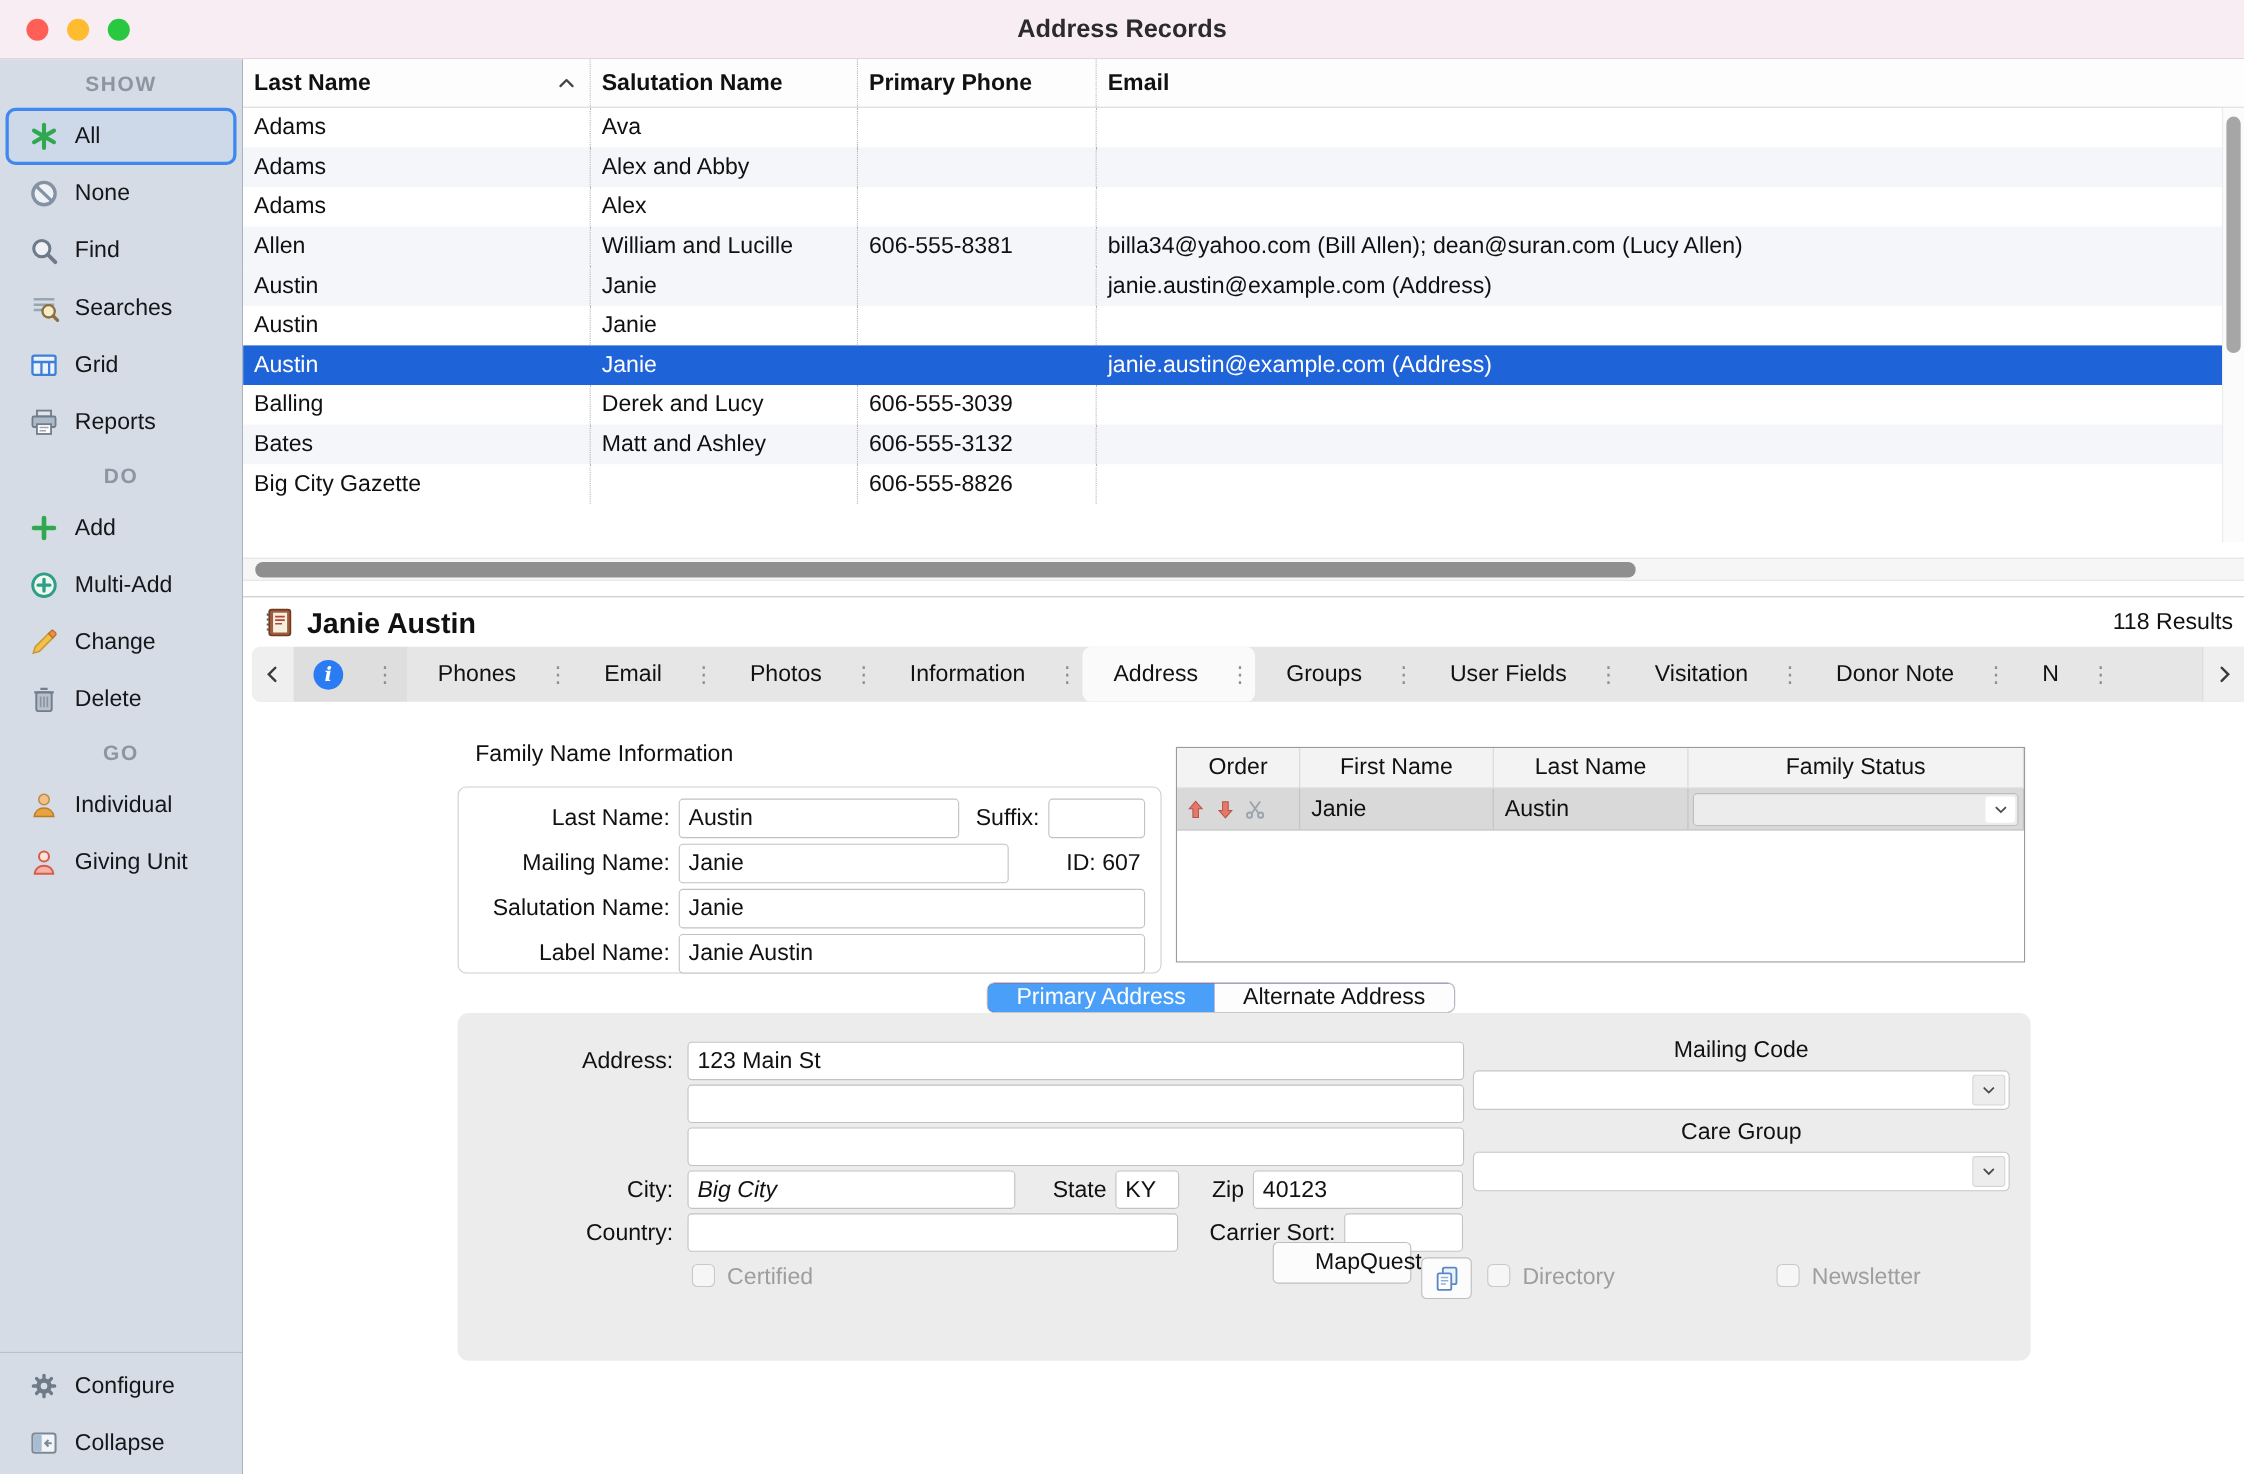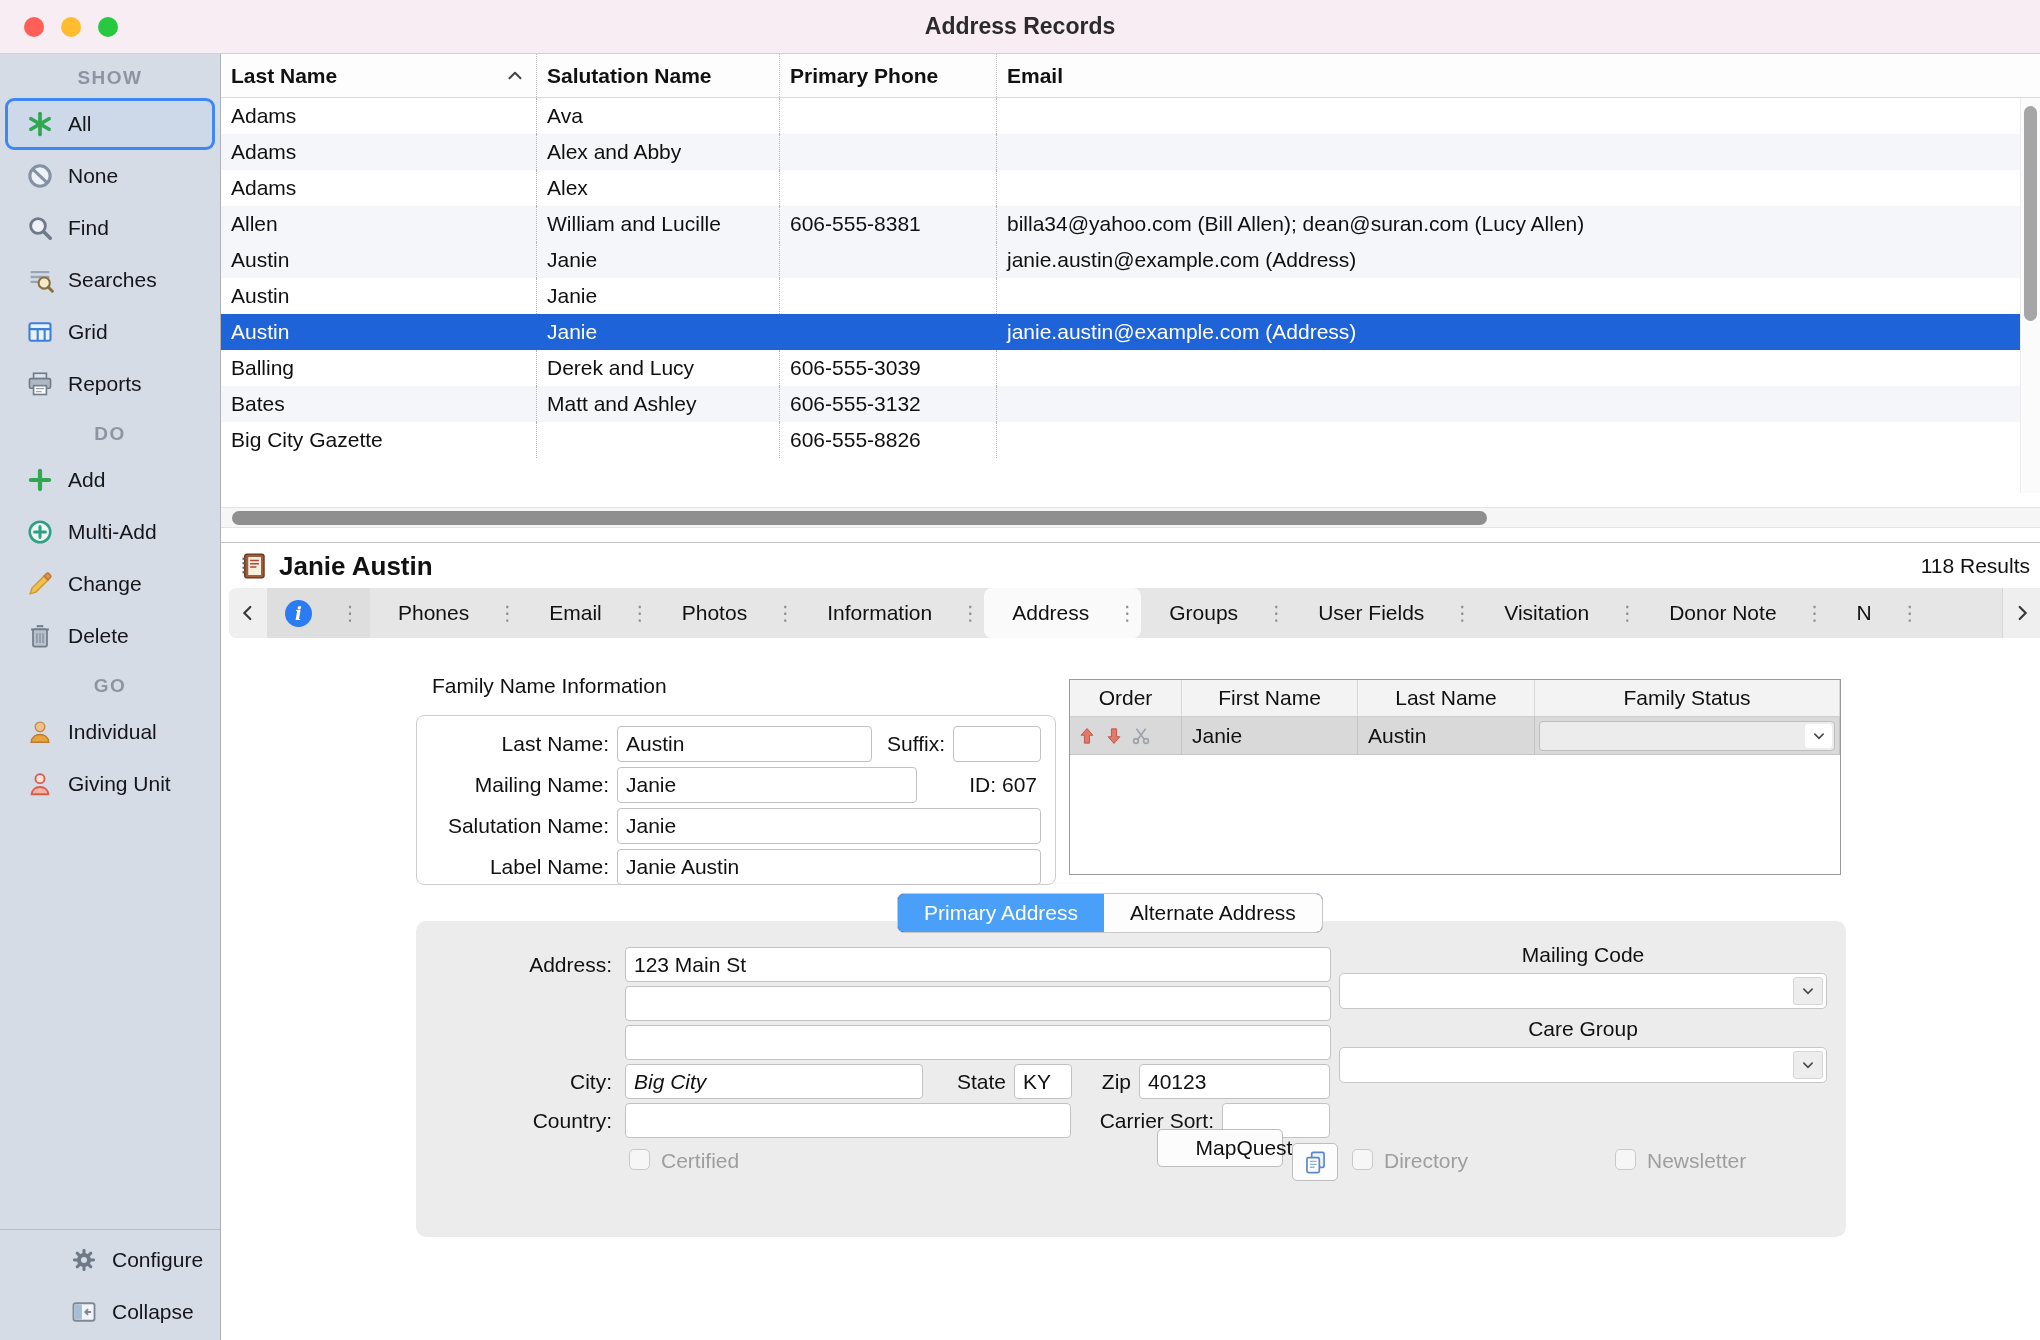--- a/index.html
+++ b/index.html
@@ -15,21 +15,21 @@
   .tl.red{ background:var(--traffic-red,#ff5f57);} .tl.yellow{ background:var(--traffic-yellow,#febc2e);} .tl.green{ background:var(--traffic-green,#28c840);}
   .win-title { font-weight:bold; font-size:23px; color:#2b2b2b; }
 
   
   .sidebar { position:absolute; left:0; top:54px; bottom:0; width:221px; background:#d5dce6; border-right:1px solid #a9b2bd; }
   .sb-header { height:44px; line-height:48px; text-align:center; color:#8d95a3; font-weight:bold; font-size:19px; letter-spacing:1.5px; }
   .sb-item { height:52px; display:flex; align-items:center; gap:14px; padding:0 8px 0 18px; font-size:21px; color:#15161a;
              margin:0 5px; border:3px solid transparent; border-radius:9px; }
   .sb-item.selected { border-color:var(--sidebar-selected-border,#3f88ef); background:#cdd9e9; }
   .sb-item .icon { width:28px; height:28px; flex:none; }
-  .sb-footer { position:absolute; left:0; right:0; bottom:2px; border-top:1px solid #b9c0ca; padding-top:4px;padding-left:44px; }
+  .sb-footer { position:absolute; left:0; right:0; bottom:2px; border-top:1px solid #b9c0ca; padding-top:4px; }
 
   
   .table-area { position:absolute; left:221px; top:54px; right:0; height:489px; background:#fff; border-bottom:1px solid #c6c6c6; }
   .thead { display:flex; height:44px; align-items:stretch; border-bottom:1px solid #d9d9d9; background:#fdfdfd;
            font-weight:bold; font-size:21px; color:#111; padding-right:20px; }
   .hcell { padding:0 10px; display:flex; align-items:center; }
   .hcell:not(.c3) { border-right:1px dotted #b8b8b8; }
   .hcell .icon { margin-left:auto; width:22px; height:22px; }
   .c0{ width:316px; flex:none;} .c1{ width:243px; flex:none;} .c2{ width:217px; flex:none;} .c3{ flex:1; min-width:0;}
   .tbody { position:absolute; top:44px; left:0; right:20px; bottom:49px; overflow:hidden; }
@@ -85,21 +85,21 @@
   .fg-cell { display:flex; align-items:center; padding:0 10px; font-size:21px; border-right:1px solid #c2c2c2; }
   .order-cell { gap:2px; padding:0 4px; }
   .mini-btn { width:25px; height:25px; display:flex; align-items:center; justify-content:center; }
   .mini-btn .icon { width:22px; height:22px; }
   .status-cell { padding:0 4px; }
   .fg-dd { flex:1; height:30px; background:#ececec; border:1px solid #bdbdbd; border-radius:4px; position:relative; }
   .dd-chev { position:absolute; right:2px; top:2px; bottom:2px; width:27px; background:#fff; border-radius:3px;
              display:flex; align-items:center; justify-content:center; }
   .dd-chev svg { width:18px; height:18px; }
 
-  .segmented { position:absolute; left:676px; top:253px; height:40px; display:flex; z-index:2; border-radius:7px;
+  .segmented { position:absolute; left:676px; top:253px; height:28px; display:flex; z-index:2; border-radius:7px;
                overflow:hidden; border:1px solid #c8c8c8; background:#4c1d95; }
   .seg-btn { display:flex; align-items:center; justify-content:center; font-size:21px; padding:0 26px; background:#fdfdfd; }
   .seg-btn.active { background:var(--primary-button-blue,#4aa0f8); color:#fff; }
 
   .addrbox { position:absolute; left:195px; top:281px; width:1430px; height:316px; background:#ececec; border-radius:10px; }
   .a-label { position:absolute; font-size:21px; text-align:right; line-height:26px; }
   .a-input { position:absolute; height:35px; border:1px solid #c2c2c2; border-radius:4px; font-size:21px; padding:0 8px;
              font-family:"Liberation Sans",sans-serif; background:#fff; color:#111; }
   .cb { position:absolute; width:21px; height:21px; border-radius:5px; background:#f6f6f6; border:1px solid #c9c9c9; }
   .cb-label { position:absolute; font-size:21px; color:#9e9e9e; }

